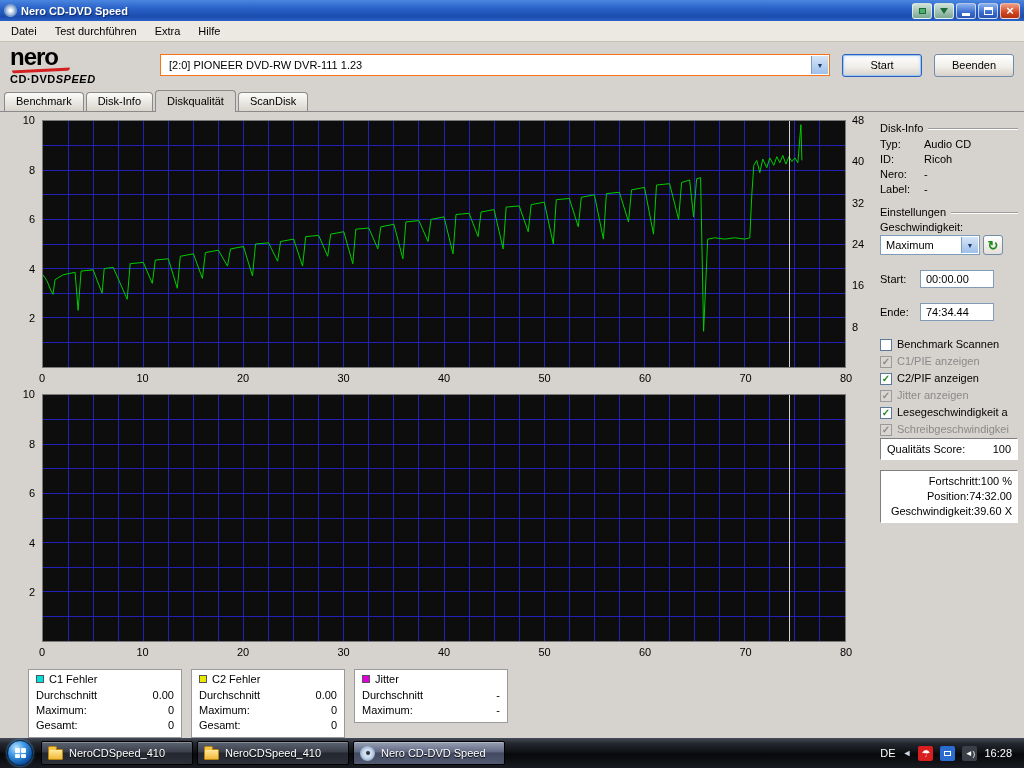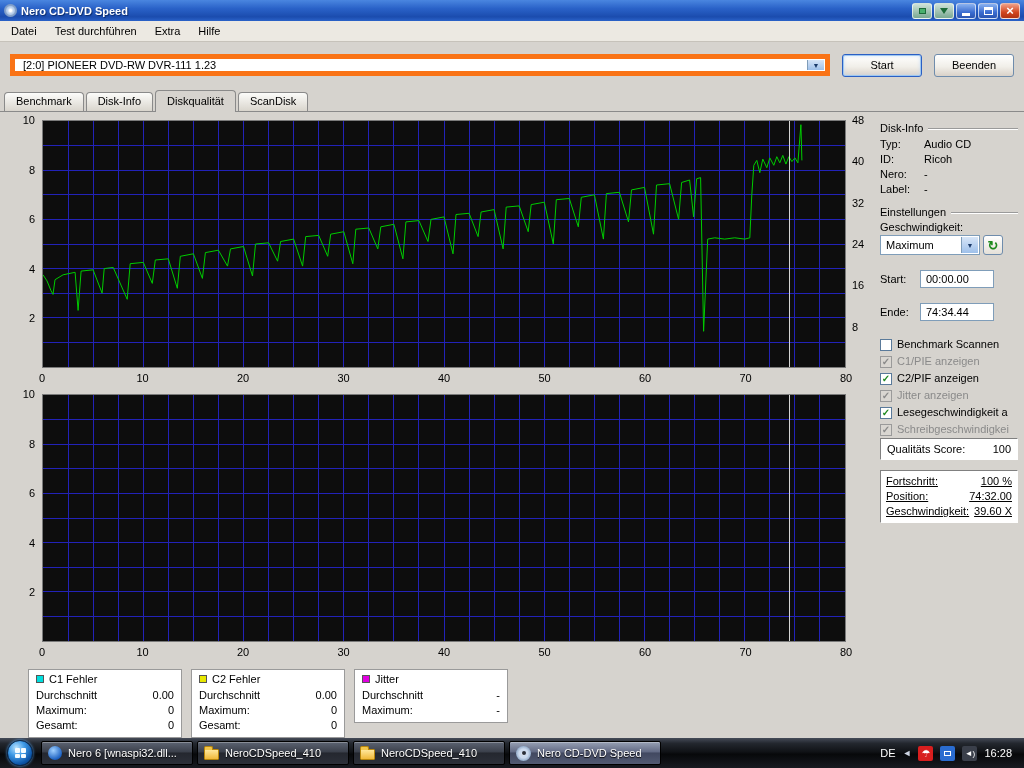--- a/index.html
+++ b/index.html
@@ -30,21 +30,21 @@
   .menubar{height:21px;display:flex;align-items:center;background:#ece9e2;border-bottom:1px solid #c6c2ba;padding:0 2px;}
   .menu-item{padding:3px 9px;cursor:default;}
 
   
   .toolbar{height:46px;display:flex;align-items:center;gap:12px;padding:0 10px;background:#d6d3ce;}
   .logo{width:138px;line-height:1;}
   .logo-nero{font-size:24px;font-weight:bold;letter-spacing:-1px;}
   .logo-swoosh{width:58px;height:3px;background:#d42020;border-radius:0 0 10px 10px;margin:0 0 2px 2px;transform:rotate(-3deg);}
   .logo-sub{font-size:11px;font-weight:bold;letter-spacing:.5px;}
   .logo-sub .it{font-style:italic;}
-  .combo{flex:1;height:22px;border:5px solid #f97316;background:#fff;display:flex;align-items:center;
+  .combo{flex:1;height:22px;border:1px solid #f97316;background:#fff;display:flex;align-items:center;
     position:relative;padding:0 20px 0 8px;}
   .combo-arrow{position:absolute;right:1px;top:1px;bottom:1px;width:17px;display:flex;align-items:center;justify-content:center;
     background:linear-gradient(#d7e5f7,#9ec0ea);border-left:1px solid #7f9db9;font-size:7px;color:#1a3a6a;}
   .xp-btn{width:80px;height:23px;border-radius:3px;border:1px solid #6f8cac;
     background:linear-gradient(#ffffff,#f1efe9 55%,#d9d1c8);display:flex;align-items:center;justify-content:center;font-size:11px;}
   .xp-btn.default{border:1px solid #2a5fc4;box-shadow:inset 0 0 0 1px #9ec7f0, inset 0 0 4px #bcd8f6;}
 
   
   .tabrow{height:24px;display:flex;align-items:flex-end;padding:0 4px;border-bottom:1px solid #8a8a8a;}
   .tab{height:19px;padding:2px 11px 0 11px;margin-right:2px;border:1px solid #8a8a8a;border-bottom:none;
@@ -87,21 +87,21 @@
   .inset-field{width:74px;height:18px;background:#fff;border:1px solid #7f9db9;padding:2px 5px;}
   .cb-row{display:flex;align-items:center;gap:5px;line-height:17px;white-space:nowrap;overflow:hidden;}
   .cb-box{flex:0 0 12px;width:12px;height:12px;background:#fff;border:1px solid #5a7a9a;display:flex;
     align-items:center;justify-content:center;font-size:10px;color:#1e8a1e;font-weight:bold;}
   .cb-row.disabled .cb-box{background:#d9d6d1;color:#8a8a8a;border-color:#9a9a9a;}
   .cb-row.disabled .cb-label{color:#8a8a8a;}
   .score-box{margin-top:0;width:138px;background:#fff;border:1px solid;border-color:#808080 #fff #fff #808080;
     padding:4px 6px;display:flex;justify-content:space-between;}
   .progress-box{margin-top:10px;width:138px;background:#fff;border:1px solid;border-color:#808080 #fff #fff #808080;
     padding:3px 5px;}
-  .progress-box .kvline{display:flex;justify-content:space-between;line-height:15px;text-decoration:underline;}
+  .progress-box .kvline{display:flex;justify-content:flex-end;line-height:15px;}
 
   
   .taskbar{position:absolute;left:0;right:0;bottom:0;height:30px;display:flex;align-items:center;gap:4px;padding:0 3px;
     background:linear-gradient(180deg,#454b58 0%,#23272e 18%,#101216 46%,#07080a 54%,#181b21 100%);}
   .orb{width:26px;height:26px;border-radius:50%;margin:0 4px;flex:0 0 auto;display:flex;align-items:center;justify-content:center;
     background:radial-gradient(circle at 35% 28%,#b8e2ff 0%,#3f9ae6 35%,#0d55a8 70%,#063060 100%);
     border:1px solid #0a2a50;box-shadow:0 0 3px #58a0e8;}
   .orb-flag{width:11px;height:10px;display:grid;grid-template-columns:1fr 1fr;grid-template-rows:1fr 1fr;gap:1px;}
   .orb-flag span{background:#f4fbff;border-radius:1px;}
   .task-btn{width:152px;height:24px;border-radius:2px;border:1px solid #000;display:flex;align-items:center;gap:6px;
@@ -155,20 +155,27 @@
   </div>
 
   <div class="menubar">
       <span class="menu-item">Datei</span>
       <span class="menu-item">Test durchführen</span>
       <span class="menu-item">Extra</span>
       <span class="menu-item">Hilfe</span>
     </div>
 
   <div class="toolbar">
+    <div class="logo">
+      <div class="logo-nero">nero</div>
+      <div class="logo-swoosh"></div>
+      <div class="logo-sub">
+        <span>CD·DVD</span><span class="it">SPEED</span>
+      </div>
+    </div>
     <div class="combo">
       <span>[2:0]  PIONEER DVD-RW  DVR-111 1.23</span>
       <span class="combo-arrow">▼</span>
     </div>
     <div class="xp-btn default">Start</div>
     <div class="xp-btn">Beenden</div>
   </div>
 
   <div class="tabrow">
       <div class="tab">Benchmark</div>
@@ -462,24 +469,20 @@
     <div class="orb">
       <span class="orb-flag">
           <span></span>
           <span></span>
           <span></span>
           <span></span>
         </span>
     </div>
     <div id="task-buttons" style="display:flex;gap:4px;">
         <div class="task-btn">
-          <span class="ticon icon-nero"></span>
-          <span class="task-label">Nero 6 [wnaspi32.dll...</span>
-        </div>
-        <div class="task-btn">
           <span class="ticon icon-folder"></span>
           <span class="task-label">NeroCDSpeed_410</span>
         </div>
         <div class="task-btn">
           <span class="ticon icon-folder"></span>
           <span class="task-label">NeroCDSpeed_410</span>
         </div>
         <div class="task-btn active">
           <span class="ticon icon-cd"></span>
           <span class="task-label">Nero CD-DVD Speed</span>

